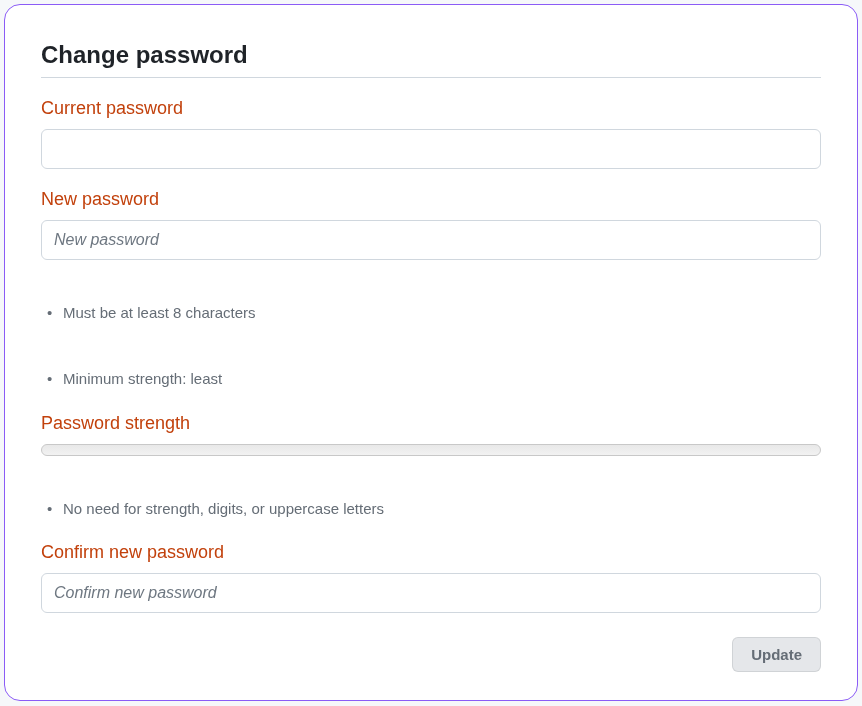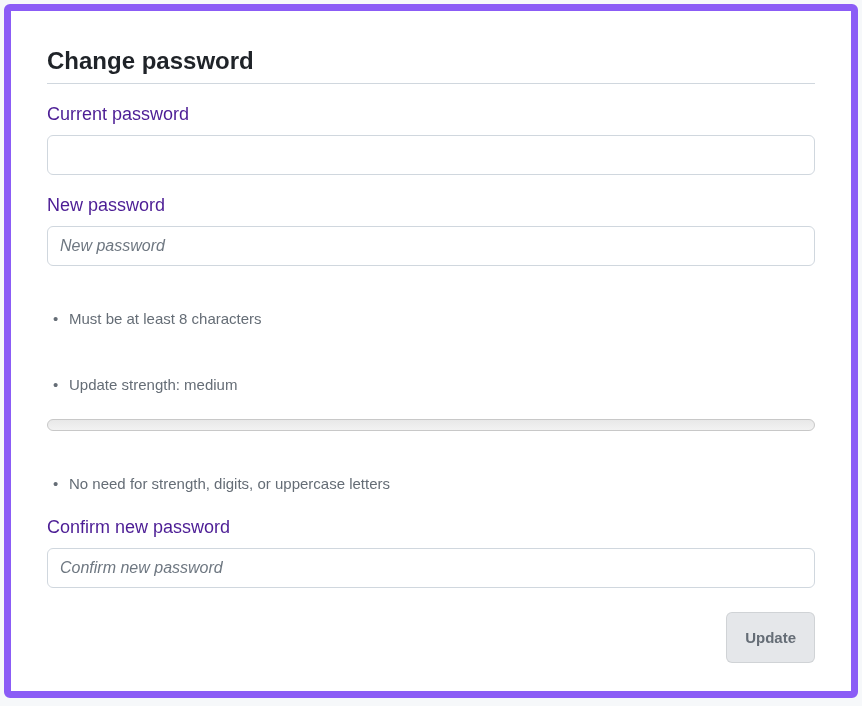--- a/index.html
+++ b/index.html
@@ -7,42 +7,42 @@
       margin: 0;
       padding: 0;
     }
     body {
       font-family: -apple-system, BlinkMacSystemFont, "Segoe UI", Helvetica, Arial, sans-serif;
       background: #f6f8fa;
       padding: 4px;
     }
     .card {
       background: #ffffff;
-      border: 7px solid #8b5cf6;
-      border-radius: 6px;
+      border: 1px solid #8b5cf6;
+      border-radius: 16px;
       padding: 36px 36px 28px 36px;
       width: 854px;
       margin: 0 auto;
     }
     .page-title {
       font-size: 24px;
       font-weight: 600;
       color: #1f2328;
       padding-bottom: 8px;
       border-bottom: 1px solid #d0d7de;
       margin-bottom: 20px;
     }
     .field-group {
       margin-bottom: 20px;
     }
     .field-label {
       display: block;
       font-size: 18px;
       font-weight: 400;
-      color: #4c1d95;
+      color: #c2410c;
       margin-bottom: 10px;
     }
     .text-input {
       width: 100%;
       padding: 9px 12px;
       font-size: 16px;
       line-height: 20px;
       color: #1f2328;
       background-color: #ffffff;
       border: 1px solid #d0d7de;
@@ -80,21 +80,21 @@
       border-radius: 6px;
       margin-top: 4px;
       margin-bottom: 8px;
     }
     .actions {
       display: flex;
       justify-content: flex-end;
       margin-top: 24px;
     }
     .btn-update {
-      padding: 16px 18px;
+      padding: 8px 18px;
       font-size: 15px;
       font-weight: 600;
       color: #656d76;
       background-color: #e5e7ea;
       border: 1px solid rgba(31,35,40,0.1);
       border-radius: 6px;
       cursor: pointer;
       font-family: inherit;
     }
   </style>
@@ -107,25 +107,26 @@
   <div class="field-group">
     <label class="field-label">Current password</label>
     <input type="password" class="text-input" style="">
   </div>
 
   <div class="field-group">
     <label class="field-label">New password</label>
     <input type="password" class="text-input" placeholder="New password" style="">
     <ul class="hint-list">
       <li>Must be at least 8 characters</li>
-      <li>Update strength: medium</li>
+      <li>Minimum strength: least</li>
     </ul>
   </div>
 
   <div class="field-group">
+    <label class="field-label">Password strength</label>
     <div class="strength-bar"></div>
     <ul class="hint-list">
       <li>No need for strength, digits, or uppercase letters</li>
     </ul>
   </div>
 
   <div class="field-group">
     <label class="field-label">Confirm new password</label>
     <input type="password" class="text-input" placeholder="Confirm new password" style="">
   </div>

